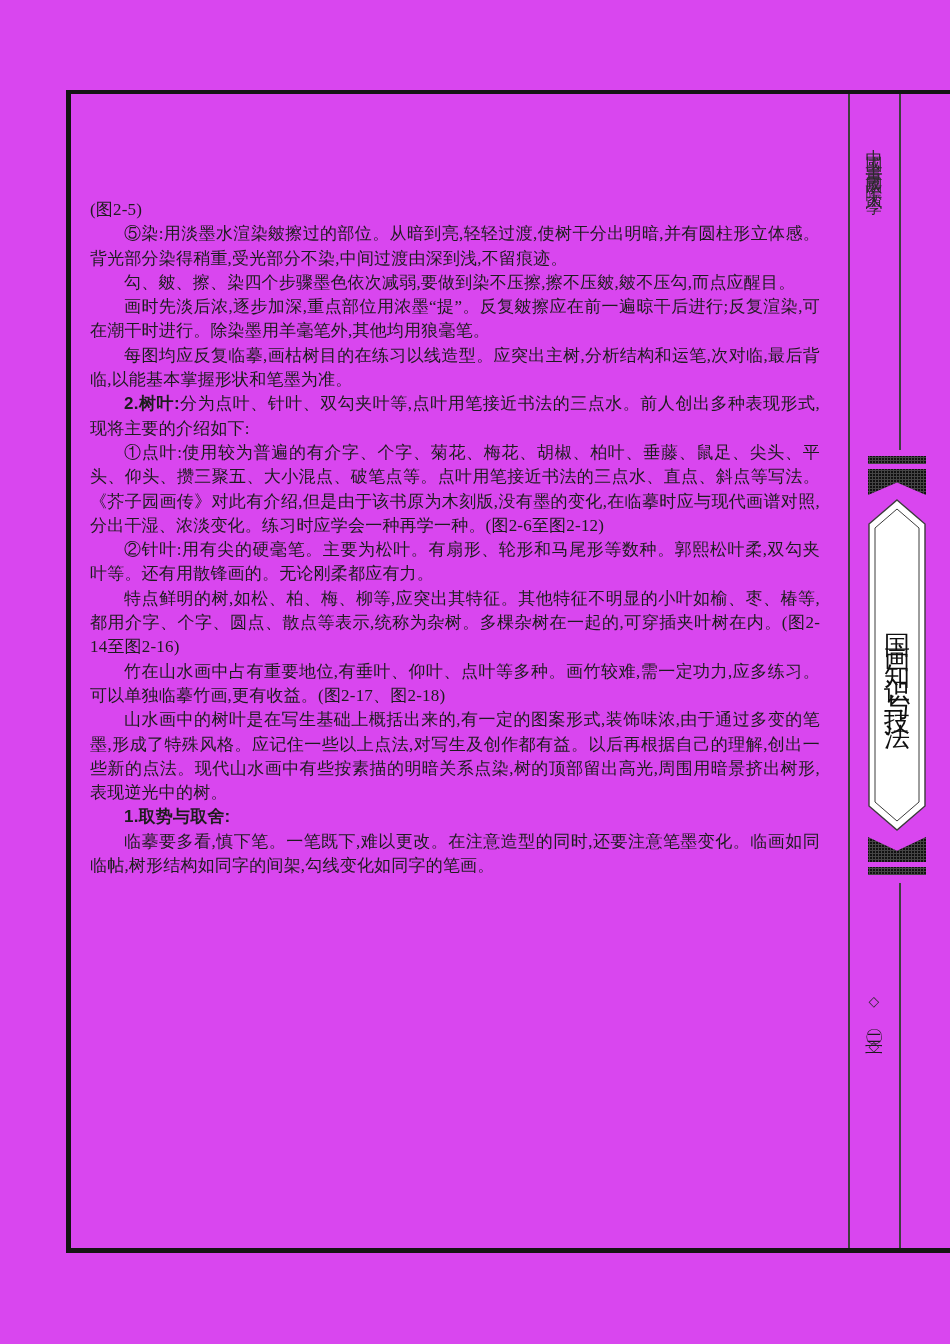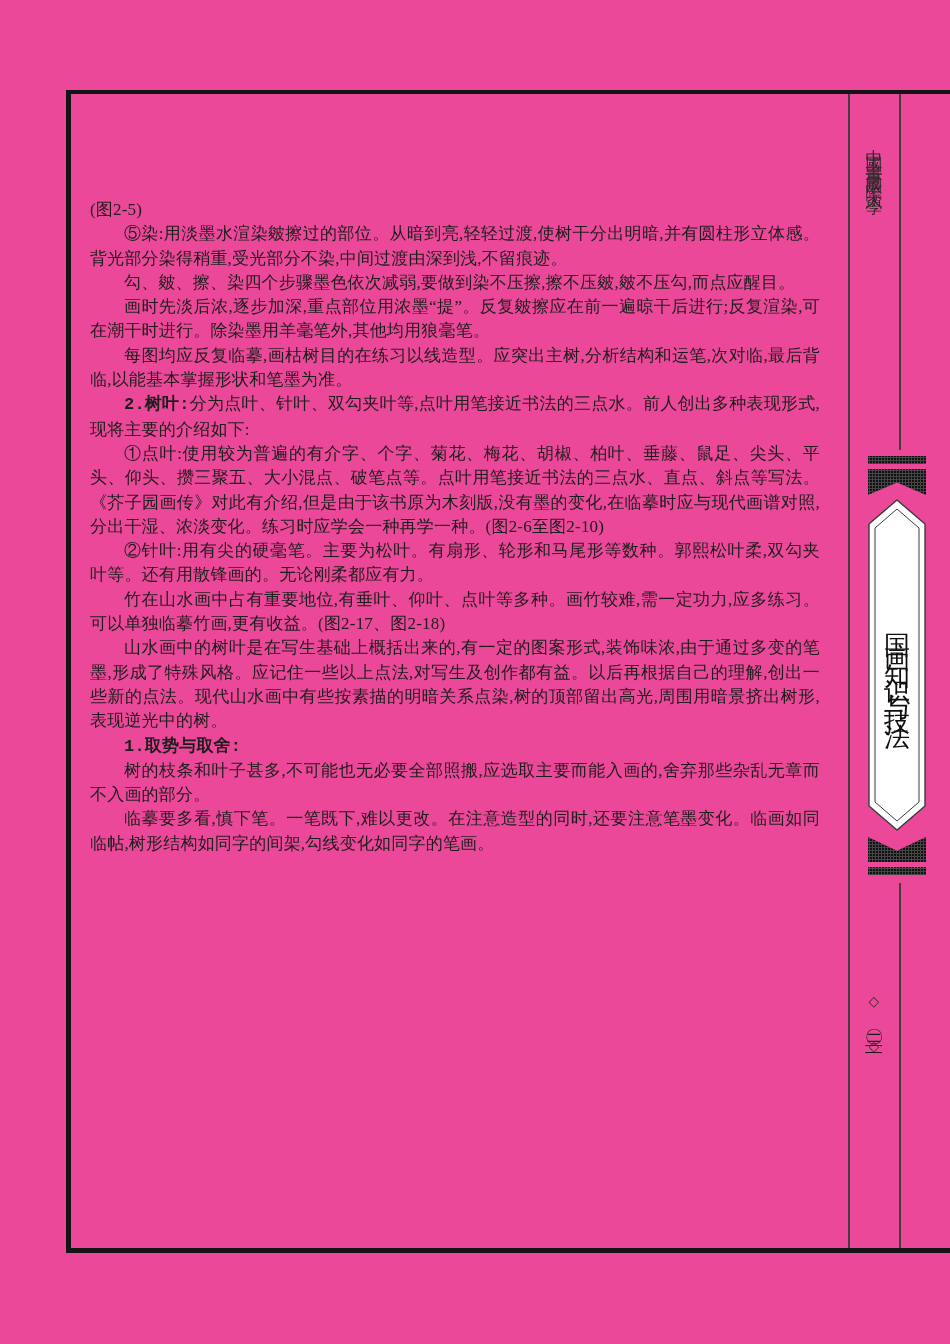--- a/index.html
+++ b/index.html
@@ -1,19 +1,19 @@
 <!DOCTYPE html>
 <html lang="zh"><head>
 <meta charset="utf-8">
 <style>
   html,body{margin:0;padding:0;background:#e8e8e8;}
   .canvas{
     position:relative;
     width:950px;height:1344px;
-    background:#ec4899;
+    background:#d946ef;
     overflow:hidden;
     font-family:"Liberation Serif","DejaVu Serif",serif;
     color:#1d1d1d;
   }
   
   .b{position:absolute;background:#141414;}
   .b.dotted{
     background-color:#111;
     background-image:radial-gradient(circle, rgba(255,255,255,.22) 1px, transparent 1.2px);
     background-size:3px 3px;
@@ -28,21 +28,21 @@
 
   
   .text-col{
     position:absolute;left:90px;top:198px;width:730px;
     font-size:17px;line-height:24.3px;
     text-align:justify;
     letter-spacing:.2px;
   }
   .text-col p{margin:0;padding:0;}
   .text-col p.indent{text-indent:2em;}
-  .text-col b{font-family:Liberation Mono, monospace;font-weight:bold;margin-top:44px;}
+  .text-col b{font-family:Liberation Sans, sans-serif;font-weight:bold;margin-top:44px;}
 
   
   .side-title{
     position:absolute;left:849px;top:136px;width:50px;height:210px;
     display:flex;justify-content:center;
   }
   .side-title span{
     writing-mode:vertical-rl;
     font-size:17px;letter-spacing:7px;color:#2a2a2a;
   }
@@ -87,26 +87,26 @@
   <div class="vline vline2a"></div>
   <div class="vline vline2b"></div>
 
   <div class="text-col">
       <p class=""><span>(图2-5)</span></p>
       <p class="indent"><span>⑤染:用淡墨水渲染皴擦过的部位。从暗到亮,轻轻过渡,使树干分出明暗,并有圆柱形立体感。背光部分染得稍重,受光部分不染,中间过渡由深到浅,不留痕迹。</span></p>
       <p class="indent"><span>勾、皴、擦、染四个步骤墨色依次减弱,要做到染不压擦,擦不压皴,皴不压勾,而点应醒目。</span></p>
       <p class="indent"><span>画时先淡后浓,逐步加深,重点部位用浓墨“提”。反复皴擦应在前一遍晾干后进行;反复渲染,可在潮干时进行。除染墨用羊毫笔外,其他均用狼毫笔。</span></p>
       <p class="indent"><span>每图均应反复临摹,画枯树目的在练习以线造型。应突出主树,分析结构和运笔,次对临,最后背临,以能基本掌握形状和笔墨为准。</span></p>
       <p class="indent"><b>2.树叶:</b><span>分为点叶、针叶、双勾夹叶等,点叶用笔接近书法的三点水。前人创出多种表现形式,现将主要的介绍如下:</span></p>
-      <p class="indent"><span>①点叶:使用较为普遍的有介字、个字、菊花、梅花、胡椒、柏叶、垂藤、鼠足、尖头、平头、仰头、攒三聚五、大小混点、破笔点等。点叶用笔接近书法的三点水、直点、斜点等写法。《芥子园画传》对此有介绍,但是由于该书原为木刻版,没有墨的变化,在临摹时应与现代画谱对照,分出干湿、浓淡变化。练习时应学会一种再学一种。(图2-6至图2-10)</span></p>
+      <p class="indent"><span>①点叶:使用较为普遍的有介字、个字、菊花、梅花、胡椒、柏叶、垂藤、鼠足、尖头、平头、仰头、攒三聚五、大小混点、破笔点等。点叶用笔接近书法的三点水、直点、斜点等写法。《芥子园画传》对此有介绍,但是由于该书原为木刻版,没有墨的变化,在临摹时应与现代画谱对照,分出干湿、浓淡变化。练习时应学会一种再学一种。(图2-6至图2-12)</span></p>
       <p class="indent"><span>②针叶:用有尖的硬毫笔。主要为松叶。有扇形、轮形和马尾形等数种。郭熙松叶柔,双勾夹叶等。还有用散锋画的。无论刚柔都应有力。</span></p>
+      <p class="indent"><span>特点鲜明的树,如松、柏、梅、柳等,应突出其特征。其他特征不明显的小叶如榆、枣、椿等,都用介字、个字、圆点、散点等表示,统称为杂树。多棵杂树在一起的,可穿插夹叶树在内。(图2-14至图2-16)</span></p>
       <p class="indent"><span>竹在山水画中占有重要地位,有垂叶、仰叶、点叶等多种。画竹较难,需一定功力,应多练习。可以单独临摹竹画,更有收益。(图2-17、图2-18)</span></p>
       <p class="indent"><span>山水画中的树叶是在写生基础上概括出来的,有一定的图案形式,装饰味浓,由于通过多变的笔墨,形成了特殊风格。应记住一些以上点法,对写生及创作都有益。以后再根据自己的理解,创出一些新的点法。现代山水画中有些按素描的明暗关系点染,树的顶部留出高光,周围用暗景挤出树形,表现逆光中的树。</span></p>
       <p class="indent"><b>1.取势与取舍:</b></p>
-      <p class="indent"><span>树的枝条和叶子甚多,不可能也无必要全部照搬,应选取主要而能入画的,舍弃那些杂乱无章而不入画的部分。</span></p>
       <p class="indent"><span>临摹要多看,慎下笔。一笔既下,难以更改。在注意造型的同时,还要注意笔墨变化。临画如同临帖,树形结构如同字的间架,勾线变化如同字的笔画。</span></p>
     </div>
 
   <div class="side-title">
     <span>中國書畫國際大學</span>
   </div>
 
   <div class="ornament">
     <div class="b dotted orn-bar top"></div>
     <div class="b dotted orn-pennant top"></div>

